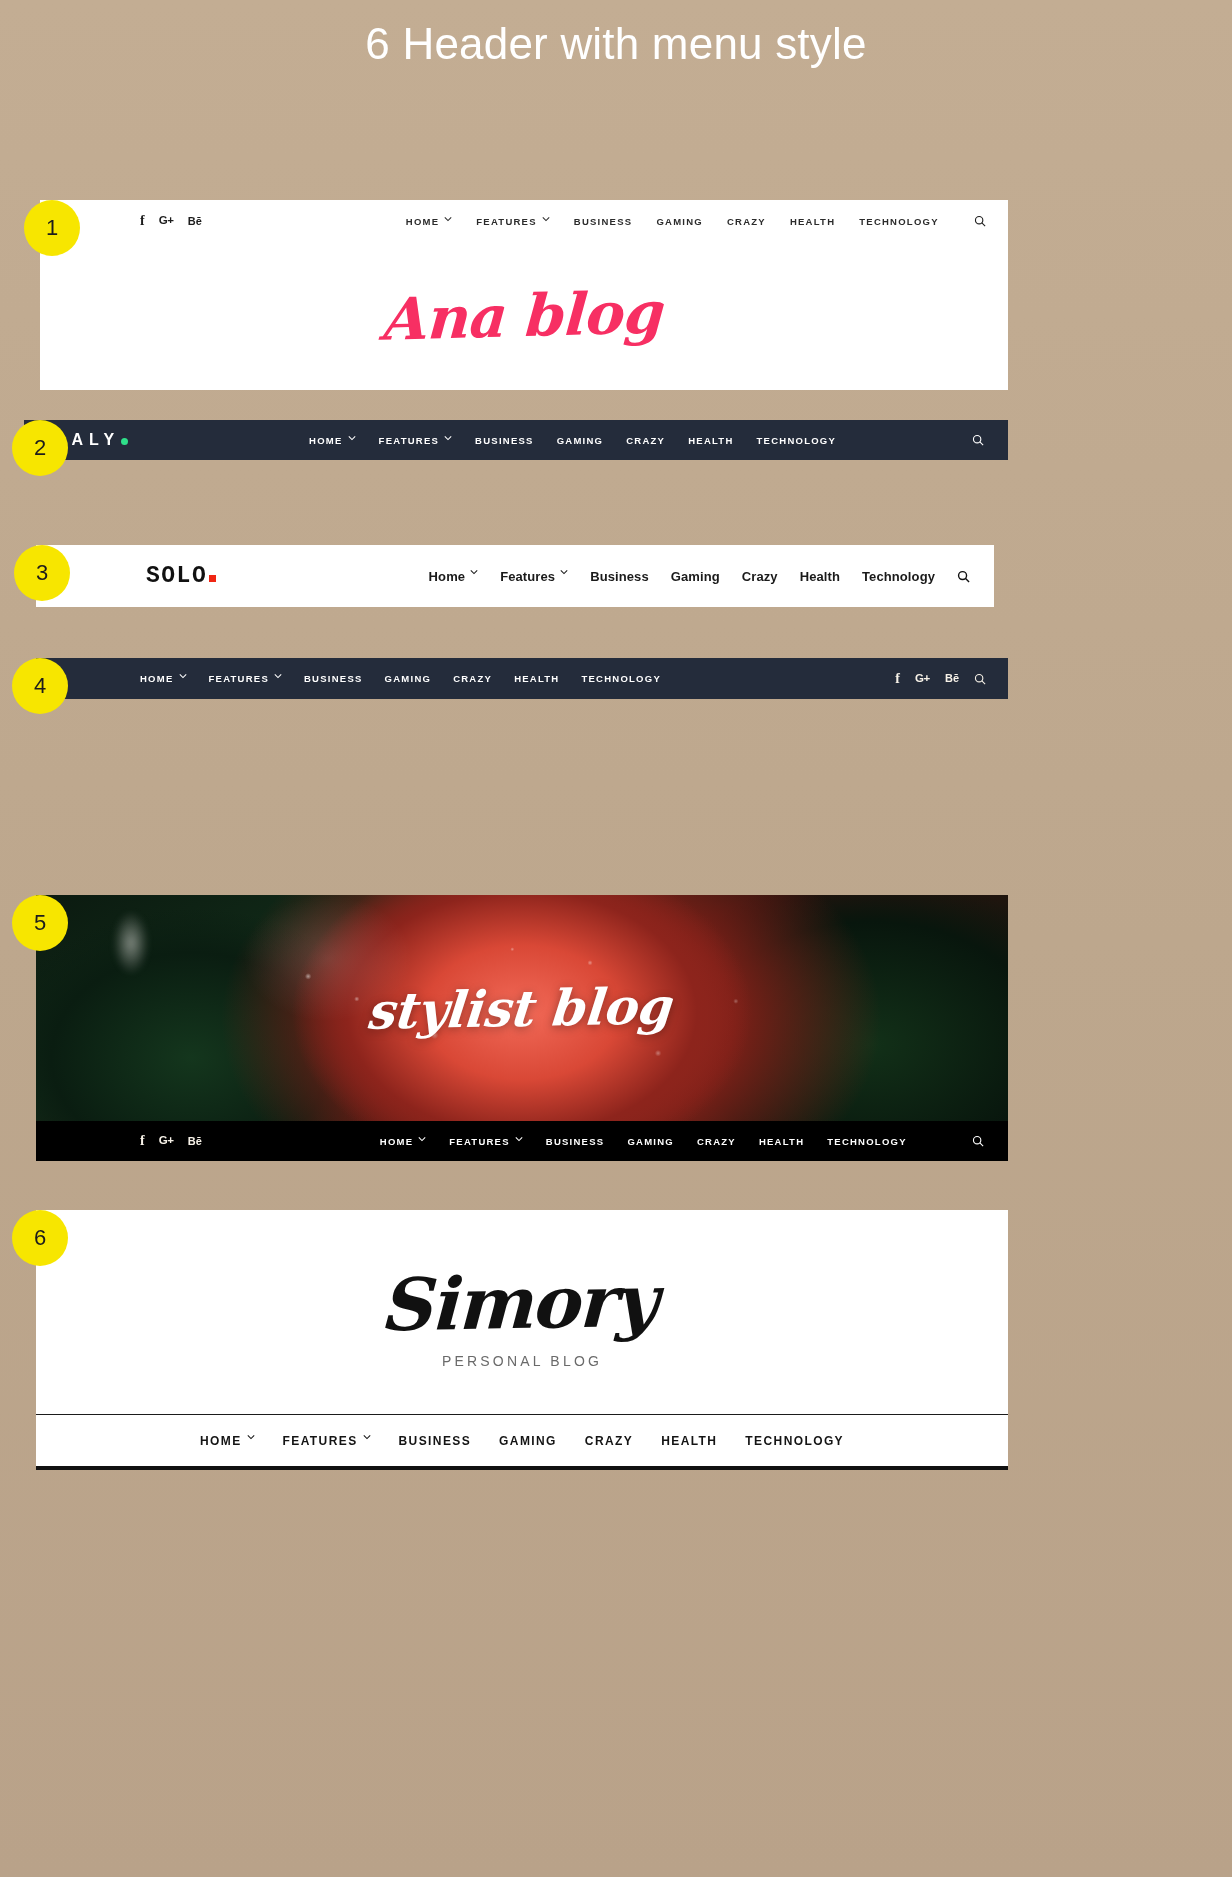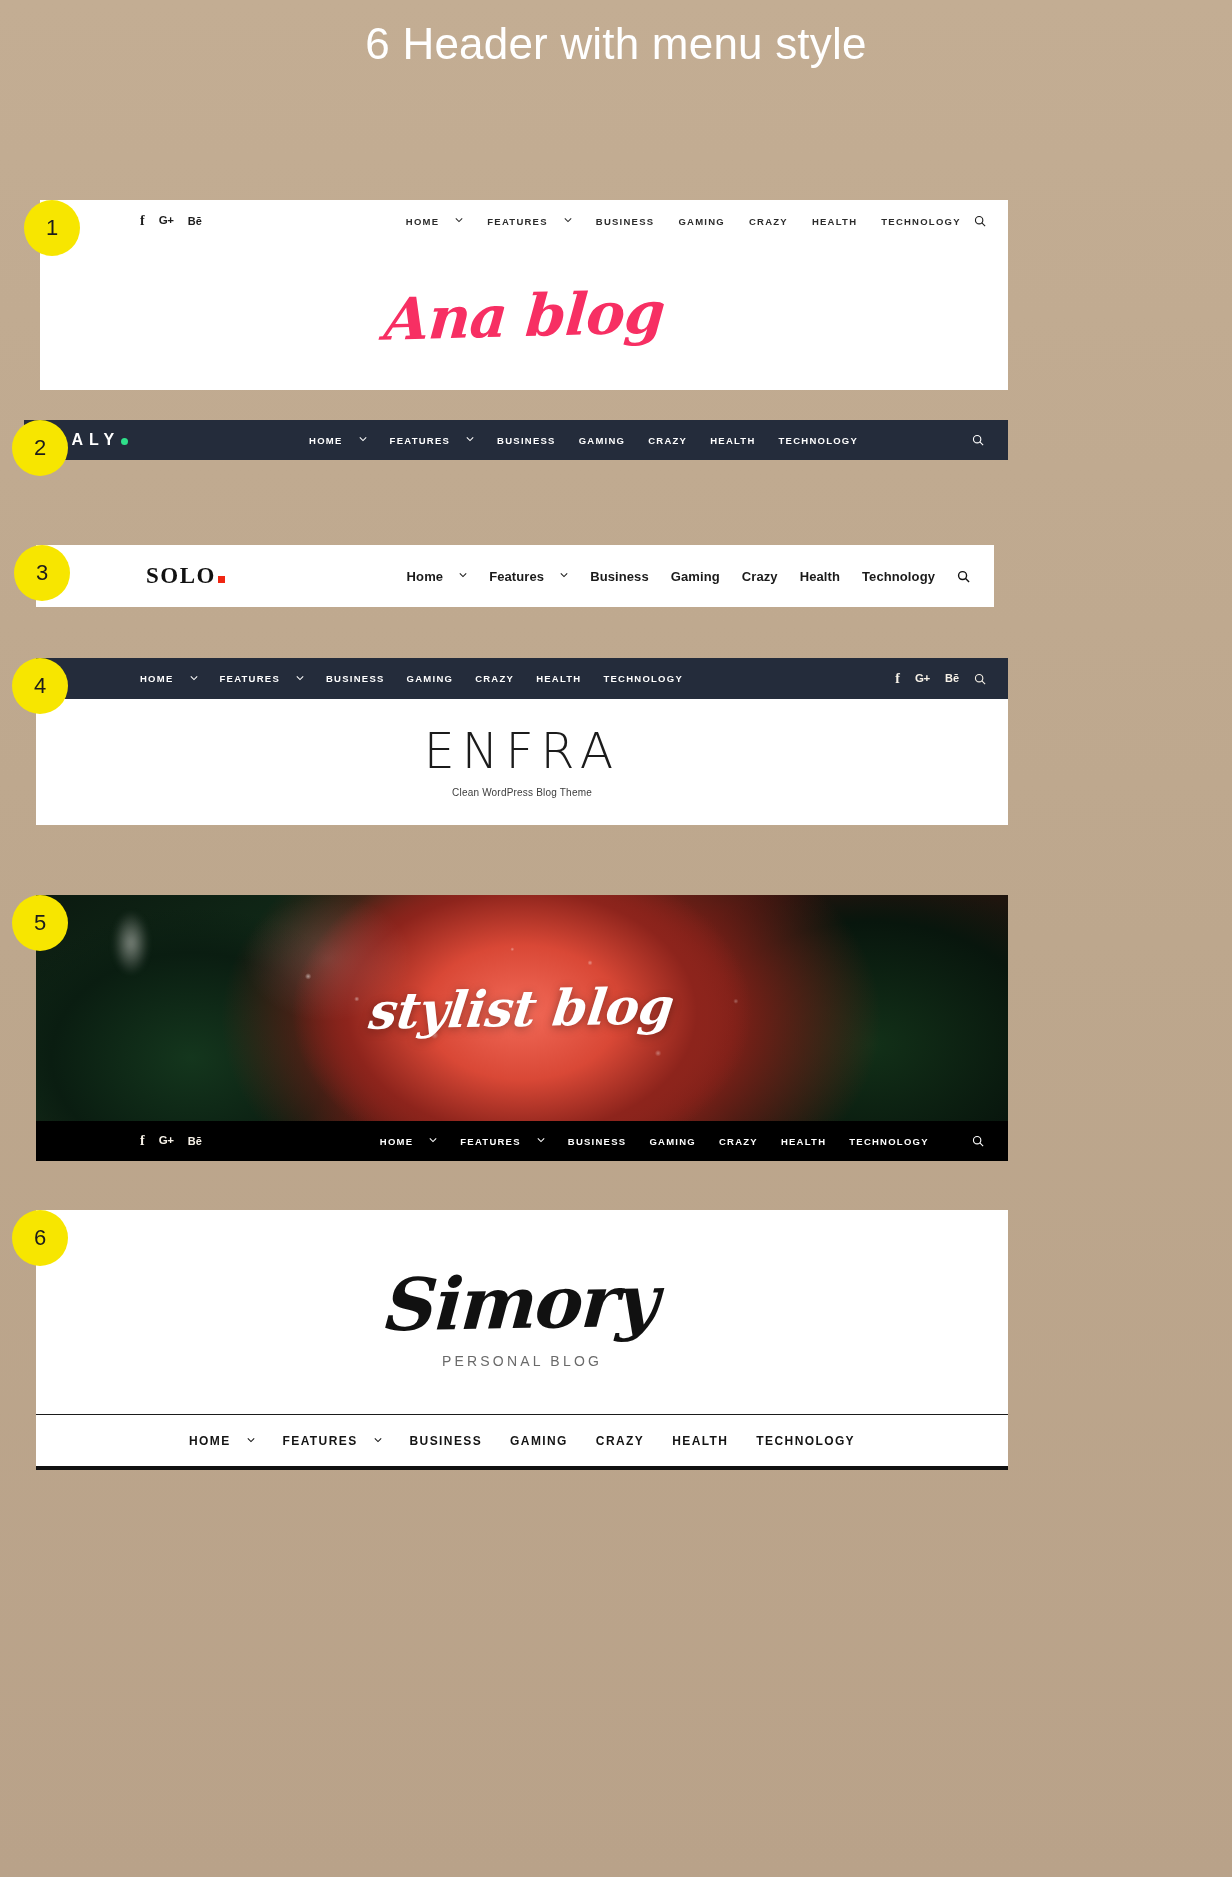--- a/index.html
+++ b/index.html
@@ -37,21 +37,21 @@
     font-family: "Liberation Sans", sans-serif;
   }
 
   .hdr-white { background: #ffffff; }
   .hdr-dark  { background: #242c3b; }
   .hdr-black { background: #000000; }
 
   
   .nav { display: flex; align-items: center; }
   .nav-item {
-    display: inline-flex; align-items: center; gap: 16px;
+    display: inline-flex; align-items: flex-start; gap: 5px;
     white-space: nowrap; cursor: pointer;
   }
   .caret { display: inline-block; width: 8px; height: 8px; position: relative; top: -1px; }
   .caret svg { display: block; width: 8px; height: 8px; }
 
   
   .nav-cond .nav-item {
     font-size: 9.5px; letter-spacing: 1.25px; font-weight: 700;
     text-transform: uppercase;
     font-family: "Liberation Sans Narrow","Liberation Sans", sans-serif;
@@ -107,21 +107,21 @@
   #sec2 .nav { margin-left: 181px; gap: 23px; }
   #sec2 .search-wrap { margin-left: auto; }
 
   
   #sec3 { left: 14px; top: 545px; width: 980px; }
   #sec3 .bar {
     margin-left: 22px; width: 958px; height: 62px;
     display: flex; align-items: center; padding: 0 24px 0 110px;
   }
   .solo-logo {
-    font-family: Liberation Serif, serif;
+    font-family: Liberation Mono, monospace;
     font-size: 23px; font-weight: 700; color: #111;
     letter-spacing: 1.5px; display: inline-flex; align-items: baseline;
   }
   .solo-dot { width: 7px; height: 7px; background: #f02613; display: inline-block; margin-left: 2px; }
   #sec3 .nav { margin-left: auto; gap: 22px; }
   #sec3 .search-wrap { margin-left: 22px; }
 
   
   #sec4 { left: 12px; top: 658px; width: 996px; }
   #sec4 .bar { margin-left: 24px; width: 972px; }
@@ -368,24 +368,20 @@
         <span class="soc gp soc-dark">G+</span>
         <span class="soc be soc-dark">Bē</span>
         <span class="search-ico">
           <svg width="12" height="12" viewBox="0 0 14 14">
               <circle cx="6" cy="6" r="4.3" stroke="#f7f2e8" stroke-width="1.3" fill="none"></circle>
               <line x1="9.2" y1="9.2" x2="13" y2="13" stroke="#f7f2e8" stroke-width="1.3"></line>
             </svg>
         </span>
       </div>
     </div>
-    <div class="logo-area hdr-white">
-      <span class="enfra-logo">ENFRA</span>
-      <span class="enfra-tag">Clean WordPress Blog Theme</span>
-    </div>
   </div>
 </section>
 
 <section class="sec" id="sec5">
   <div class="badge">5</div>
   <div class="bar">
     <div class="rose">
       <span class="stylist-logo">stylist blog</span>
     </div>
     <div class="botbar hdr-black">

